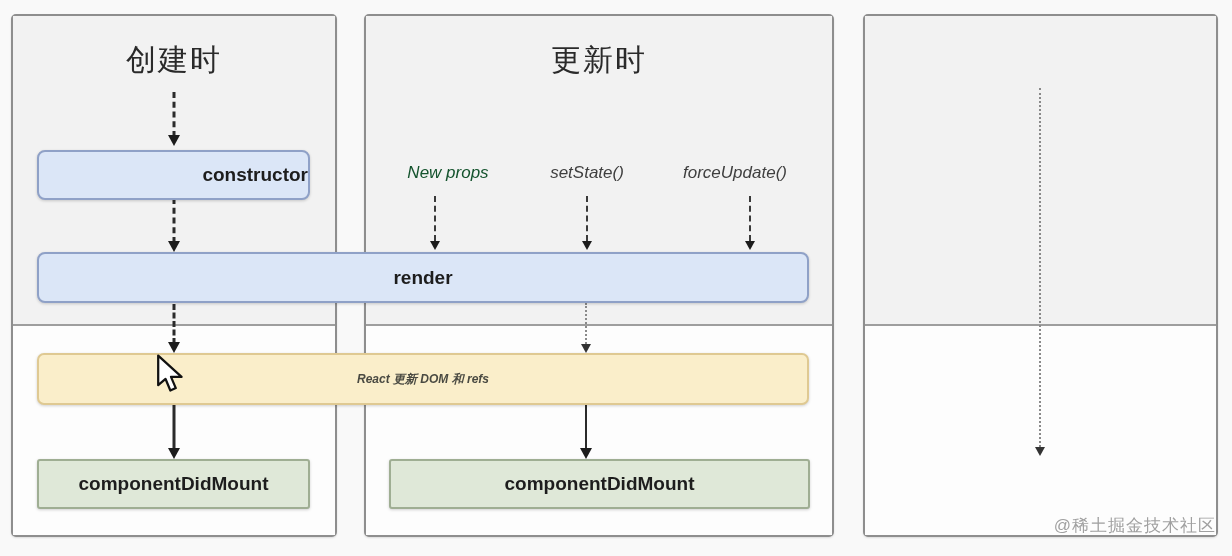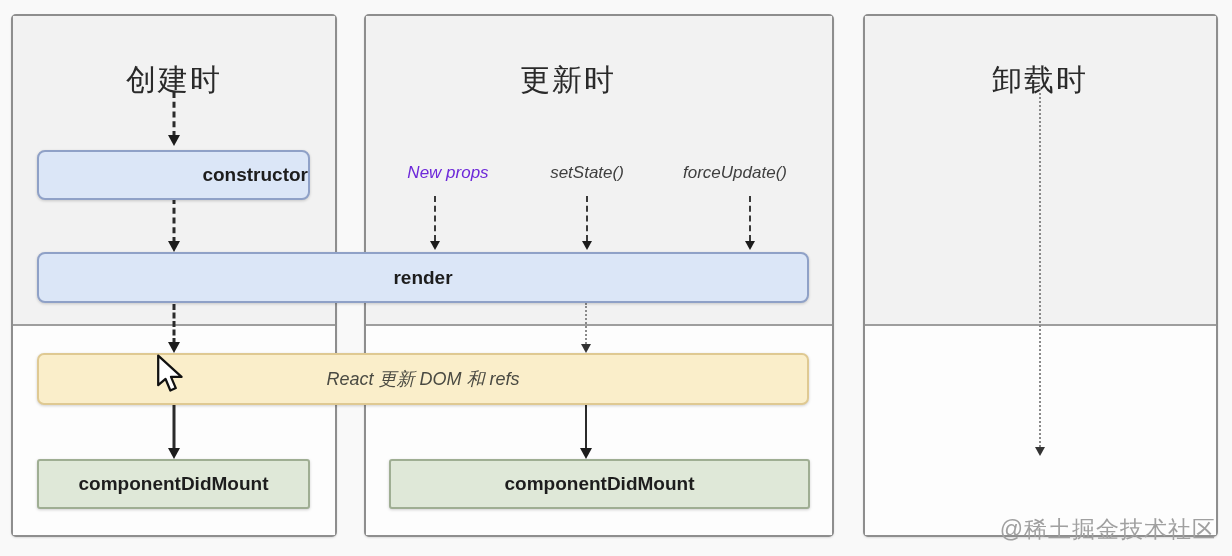--- a/index.html
+++ b/index.html
@@ -23,48 +23,48 @@
   body{font-family:"Liberation Sans","DejaVu Sans",sans-serif;background:var(--page_bg);}
   .stage{position:relative;width:1232px;height:556px;background:var(--page_bg);overflow:hidden;}
 
   .panel{position:absolute;top:14px;height:523px;border:2px solid var(--panel_border);
          border-radius:5px;box-sizing:border-box;background:var(--panel_bottom_bg);
          box-shadow:0 1px 2px rgba(0,0,0,.12);}
   .panel-top{height:308px;background:var(--panel_top_bg);border-bottom:2px solid var(--divider);}
   .panel-bottom{position:absolute;top:310px;left:0;right:0;bottom:0;background:var(--panel_bottom_bg);}
 
   .panel-title{position:absolute;top:40px;transform:translateX(-50%);white-space:nowrap;
-               font-size:30px;color:#2a2a2a;letter-spacing:2px;margin-top:20px;}
+               font-size:30px;color:#2a2a2a;letter-spacing:2px;}
 
   .node{position:absolute;display:flex;align-items:center;justify-content:center;
         box-sizing:border-box;border-radius:8px;box-shadow:0 1px 3px rgba(0,0,0,.18);}
   .node.blue{background:var(--blue_fill);border:2px solid var(--blue_border);}
   .node.yellow{background:var(--yellow_fill);border:2px solid var(--yellow_border);border-radius:7px;}
   .node.green{background:var(--green_fill);border:2px solid var(--green_border);border-radius:3px;}
   .node .lbl{font-weight:bold;font-size:19px;color:var(--text_dark);}
-  .node.yellow .lbl{font-weight:normal;font-style:italic;font-size:18px;color:#4a4a42;}
+  .node.yellow .lbl{font-weight:bold;font-style:italic;font-size:12px;color:#4a4a42;}
 
   .clabel{position:absolute;transform:translateX(-50%);white-space:nowrap;
           font-size:17px;color:#3f3f3f;font-style:italic;}
-  .clabel.italic{font-style:italic;color:#6d28d9;}
+  .clabel.italic{font-style:italic;color:#14532d;}
 
   .varrow{position:absolute;width:14px;}
   .varrow .line{position:absolute;top:0;bottom:9px;left:50%;width:0;}
   .varrow .head{position:absolute;bottom:0;left:50%;transform:translateX(-50%);
                 width:0;height:0;border-left:6px solid transparent;border-right:6px solid transparent;
                 border-top:11px solid #1c1c1c;}
   .dashed3 .line{border-left:3px dashed var(--arrow_dark);transform:translateX(-1.5px);}
   .dashed2 .line{border-left:2px dashed #3a3a3a;transform:translateX(-1px);}
   .dashed2 .head{border-left-width:5px;border-right-width:5px;border-top-width:9px;}
   .dotted1 .line{border-left:2px dotted #8a8a8a;transform:translateX(-1px);}
   .dotted1 .head{border-left-width:5px;border-right-width:5px;border-top-width:9px;border-top-color:#333;}
   .solid3 .line{border-left:3px solid var(--arrow_dark);transform:translateX(-1.5px);}
   .solid2 .line{border-left:2px solid var(--arrow_dark);transform:translateX(-1px);}
 
-  .watermark{position:absolute;right:16px;top:514px;font-size:23px;color:var(--watermark_gray);
+  .watermark{position:absolute;right:16px;top:514px;font-size:17px;color:var(--watermark_gray);
              letter-spacing:1px;white-space:nowrap;}
   .cursor{position:absolute;left:156px;top:354px;}
 </style>
 </head>
 <body>
 
 <div class="stage">
 
   <div class="panel" style="left:11px;width:326px;">
     <div class="panel-top"></div>
@@ -75,22 +75,21 @@
     <div class="panel-top"></div>
     <div class="panel-bottom"></div>
   </div>
 
   <div class="panel" style="left:863px;width:355px;">
     <div class="panel-top"></div>
     <div class="panel-bottom"></div>
   </div>
 
   <div class="panel-title" style="left:174px;">创建时</div>
-  <div class="panel-title" style="left:568px;">更新时</div>
-  <div class="panel-title" style="left:1040px;">卸载时</div>
+  <div class="panel-title" style="left:599px;">更新时</div>
 
   <div class="clabel italic" style="left:448px;top:163px;">New props</div>
   <div class="clabel" style="left:587px;top:163px;">setState()</div>
   <div class="clabel" style="left:735px;top:163px;">forceUpdate()</div>
 
   <div class="varrow dashed3" style="left:167px;top:92px;height:54px;">
       <div class="line"></div>
       <div class="head"></div>
     </div>
   <div class="varrow dashed3" style="left:167px;top:198px;height:54px;">

